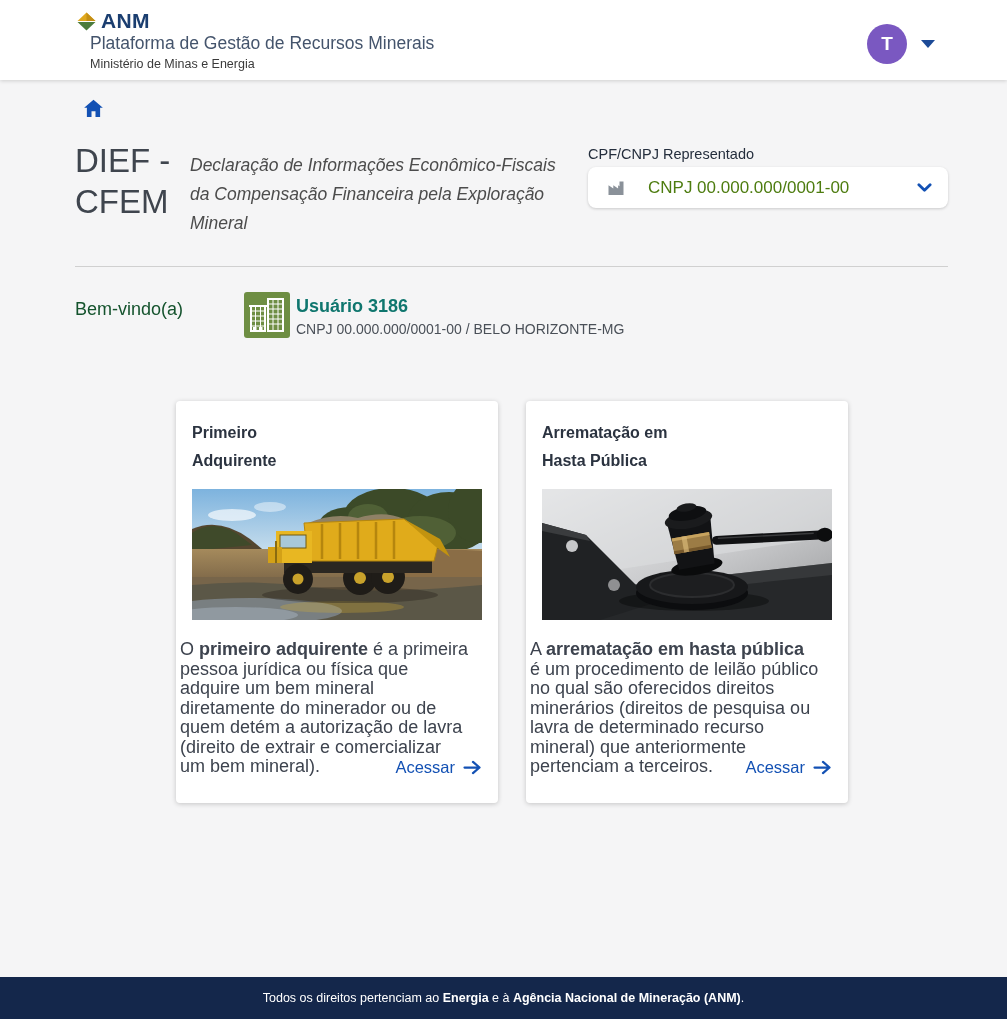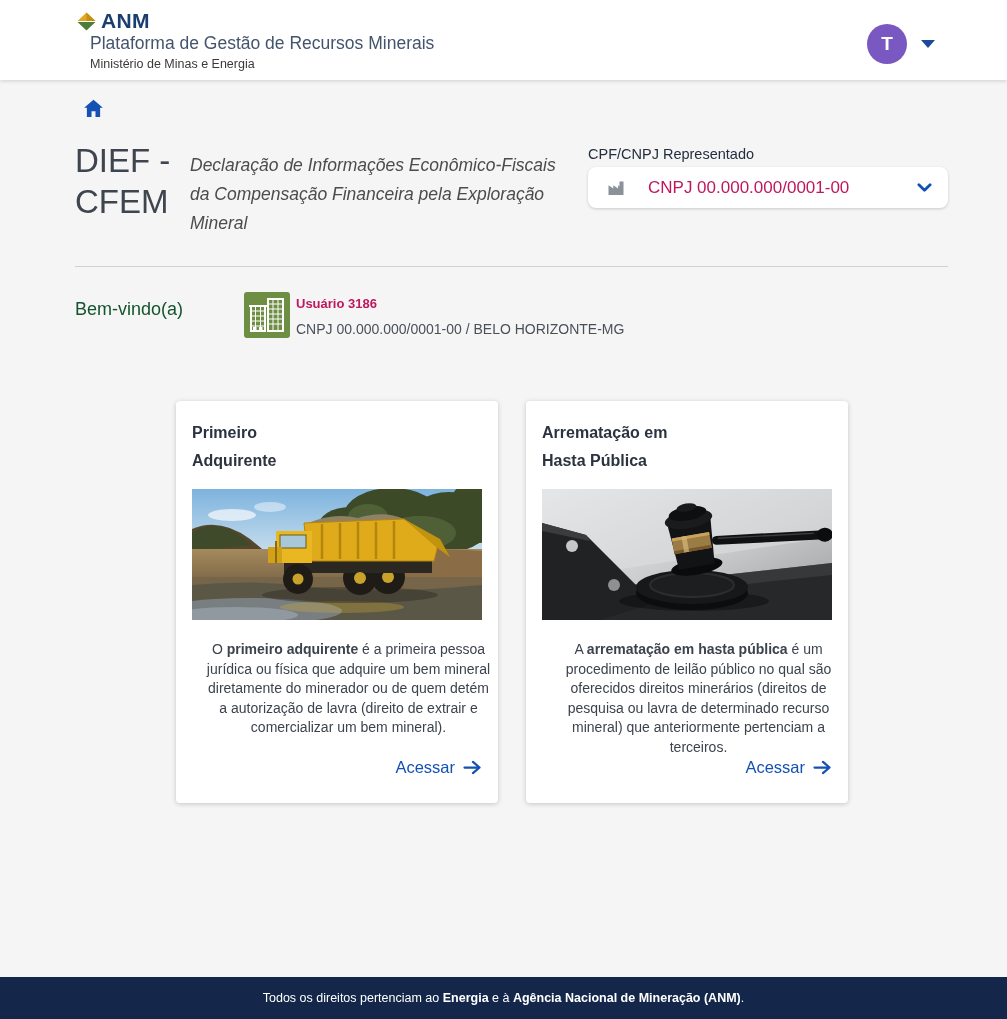--- a/index.html
+++ b/index.html
@@ -26,41 +26,41 @@
   
   .page-title { position:absolute; left:75px; top:140px; font-size:33px; line-height:41px;
                 color:#3f454e; white-space:pre-line; }
   .page-desc { position:absolute; left:190px; top:151px; width:382px; font-size:17.5px;
                line-height:29px; font-style:italic; color:#4c4c4c; }
   .rep-label { position:absolute; left:588px; top:146px; font-size:14.5px; color:#242e3d; }
   .rep-select { position:absolute; left:588px; top:167px; width:360px; height:41px; background:#fff;
                 border-radius:8px; box-shadow:0 1px 3px rgba(0,0,0,0.18); display:flex;
                 align-items:center; cursor:pointer; }
   .rep-select .factory { margin-left:18px; }
-  .rep-value { margin-left:22px; font-size:17px; color:#be185d; }
+  .rep-value { margin-left:22px; font-size:17px; color:#4d7c0f; }
   .rep-chevron { margin-left:auto; margin-right:16px; display:flex; }
 
   .divider { position:absolute; left:75px; top:266px; width:873px; height:1px; background:#d0d0d0; }
 
   
   .greeting { position:absolute; left:75px; top:299px; font-size:18px; color:#14532d; }
   .building-badge { position:absolute; left:244px; top:292px; }
-  .user-name { position:absolute; left:296px; top:296px; font-size:13px; font-weight:700; color:#be185d; }
+  .user-name { position:absolute; left:296px; top:296px; font-size:18px; font-weight:700; color:#0f766e; }
   .user-detail { position:absolute; left:296px; top:321px; font-size:14px; color:#4a5058; }
 
   
   .card { position:absolute; top:401px; width:322px; height:402px; background:#fff;
           border-radius:4px; box-shadow:0 1px 5px rgba(0,0,0,0.2); }
   .card-1 { left:176px; } .card-2 { left:526px; }
   .card-title { position:absolute; left:16px; top:18px; font-size:16px; font-weight:700;
                 line-height:28px; color:#2b3340; white-space:pre-line; }
   .card-img { position:absolute; left:16px; top:88px; width:290px; height:131px; overflow:hidden; }
   .card-img svg { display:block; }
-  .card-text { position:absolute; left:28px; top:239px; width:289px; font-size:14px;
-               line-height:19.5px; color:#3d434e;text-align:center; }
+  .card-text { position:absolute; left:4px; top:239px; width:289px; font-size:18px;
+               line-height:19.5px; color:#3d434e; }
   .card-cta { position:absolute; right:16px; bottom:26px; display:flex; align-items:center; gap:8px;
               color:#1351b4; font-size:16.5px; font-weight:400; cursor:pointer; }
 
   
   .footer { position:absolute; left:0; top:977px; width:100%; height:42px; background:#14274b;
             display:flex; align-items:center; justify-content:center; }
   .footer-text { color:#ffffff; font-size:12.5px; }
   .footer-text b { font-weight:700; }
 </style>
 </head>

